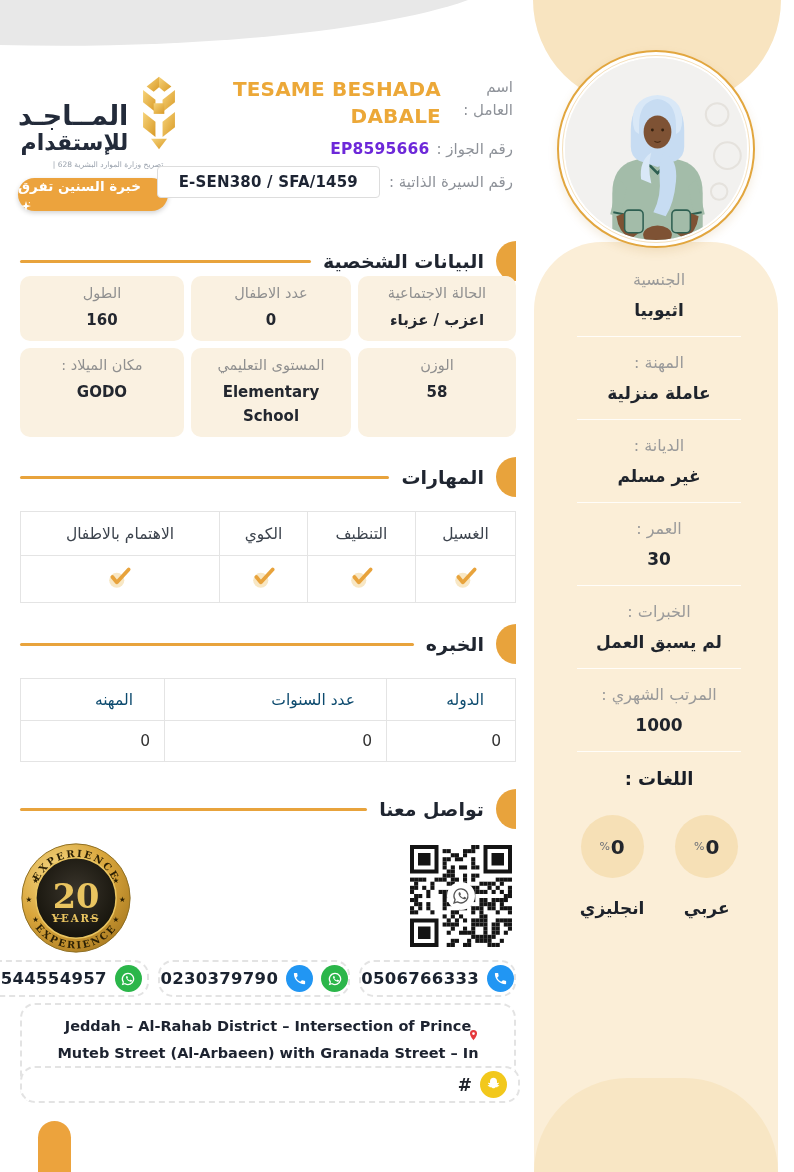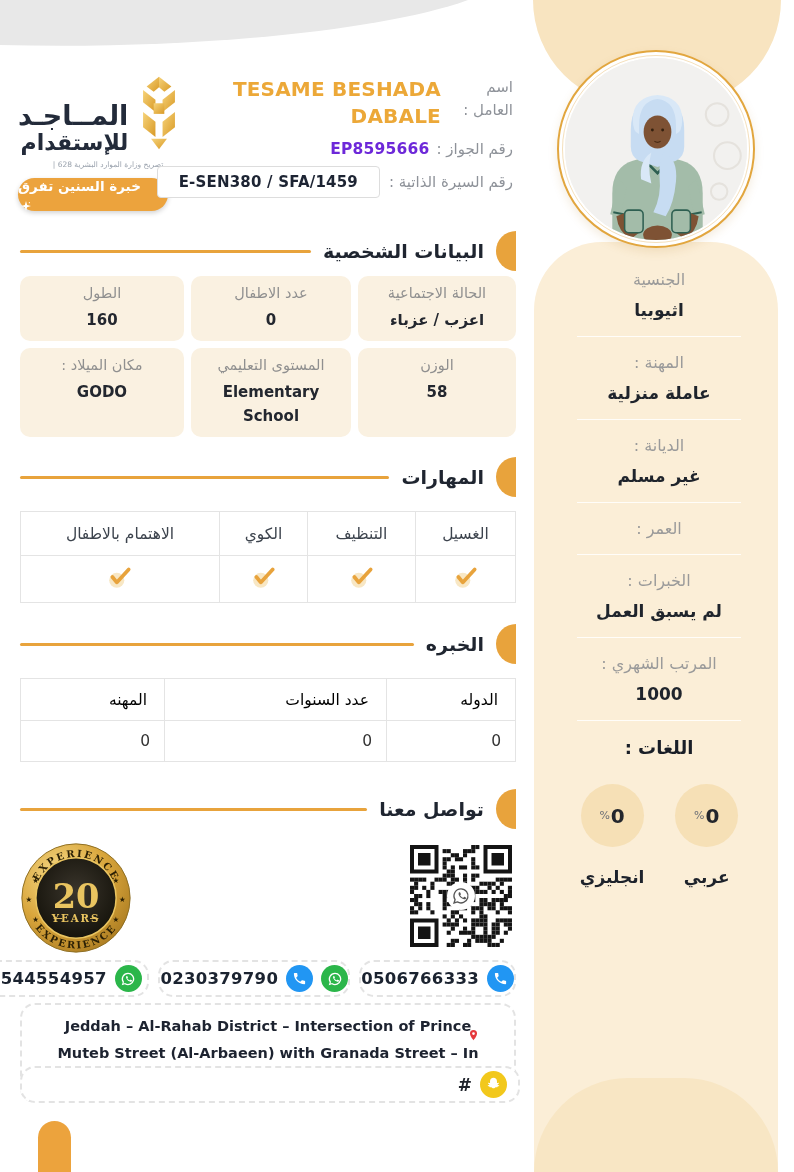--- a/index.html
+++ b/index.html
@@ -54,21 +54,21 @@
   .card .lbl{color:#8F8F8F;font-size:14.5px;margin-bottom:7px;direction:rtl;}
   .card .val{color:#23272F;font-size:15px;font-weight:700;direction:rtl;line-height:1.6;}
 
   
   table.grid{border-collapse:collapse;background:#fff;direction:rtl;table-layout:fixed;}
   table.grid th,table.grid td{border:1px solid #E4E4E4;}
   .skills-table{left:20px;top:511px;width:496px;}
   .skills-table th{height:41px;font-size:15.5px;font-weight:500;color:#3C434D;text-align:center;}
   .skills-table td{height:44px;text-align:center;vertical-align:middle;}
   .exp-table{left:20px;top:678px;width:496px;}
-  .exp-table th{height:41px;font-size:15.5px;font-weight:500;color:#000000;text-align:right;padding:0 17px;}
+  .exp-table th{height:41px;font-size:15.5px;font-weight:500;color:#0c4a6e;text-align:right;padding:0 31px;}
   .exp-table td{height:40px;font-size:15.5px;color:#333;text-align:right;padding:0 14px;}
 
   
   .badge-wrap{left:20px;top:842px;}
   .qr-wrap{left:410px;top:845px;width:102px;height:102px;}
   .qr-grid{position:absolute;inset:0;}
   .qr-center{position:absolute;left:50%;top:50%;width:28px;height:28px;margin:-14px 0 0 -14px;
     background:#fff;border-radius:50%;display:flex;align-items:center;justify-content:center;}
 
   .phones{left:20px;top:960px;width:496px;display:flex;direction:rtl;gap:9px;}
@@ -165,21 +165,21 @@
   <div class="abs pass-line">
     <span class="pass-label">رقم الجواز :</span>
     <span class="pass-value">EP8595666</span>
   </div>
 
   <div class="abs cv-line">
     <span class="cv-label">رقم السيرة الذاتية :</span>
     <span class="cv-box">E-SEN380 / SFA/1459</span>
   </div>
 
-  <div class="abs sec-head" style="top:231px;justify-content:flex-end;">
+  <div class="abs sec-head" style="top:241px;justify-content:flex-end;">
     <div class="half-disc"></div>
     <div class="sec-title">البيانات الشخصية</div>
     <div class="sec-line"></div>
   </div>
 
   <div class="cards abs">
     <div class="card">
       <div class="lbl">الحالة الاجتماعية</div>
       <div class="val">اعزب / عزباء</div>
     </div>
@@ -646,20 +646,21 @@
     <div class="sb-lbl">الجنسية</div>
     <div class="sb-val">اثيوبيا</div>
     <div class="sb-div"></div>
     <div class="sb-lbl">المهنة :</div>
     <div class="sb-val">عاملة منزلية</div>
     <div class="sb-div"></div>
     <div class="sb-lbl">الديانة :</div>
     <div class="sb-val">غير مسلم</div>
     <div class="sb-div"></div>
     <div class="sb-lbl">العمر :</div>
+    <div class="sb-val">30</div>
     <div class="sb-div"></div>
     <div class="sb-lbl">الخبرات :</div>
     <div class="sb-val">لم يسبق العمل</div>
     <div class="sb-div"></div>
     <div class="sb-lbl">المرتب الشهري :</div>
     <div class="sb-val">1000</div>
     <div class="sb-div"></div>
 
     <div class="langs-title">اللغات :</div>
     <div class="langs-row">

